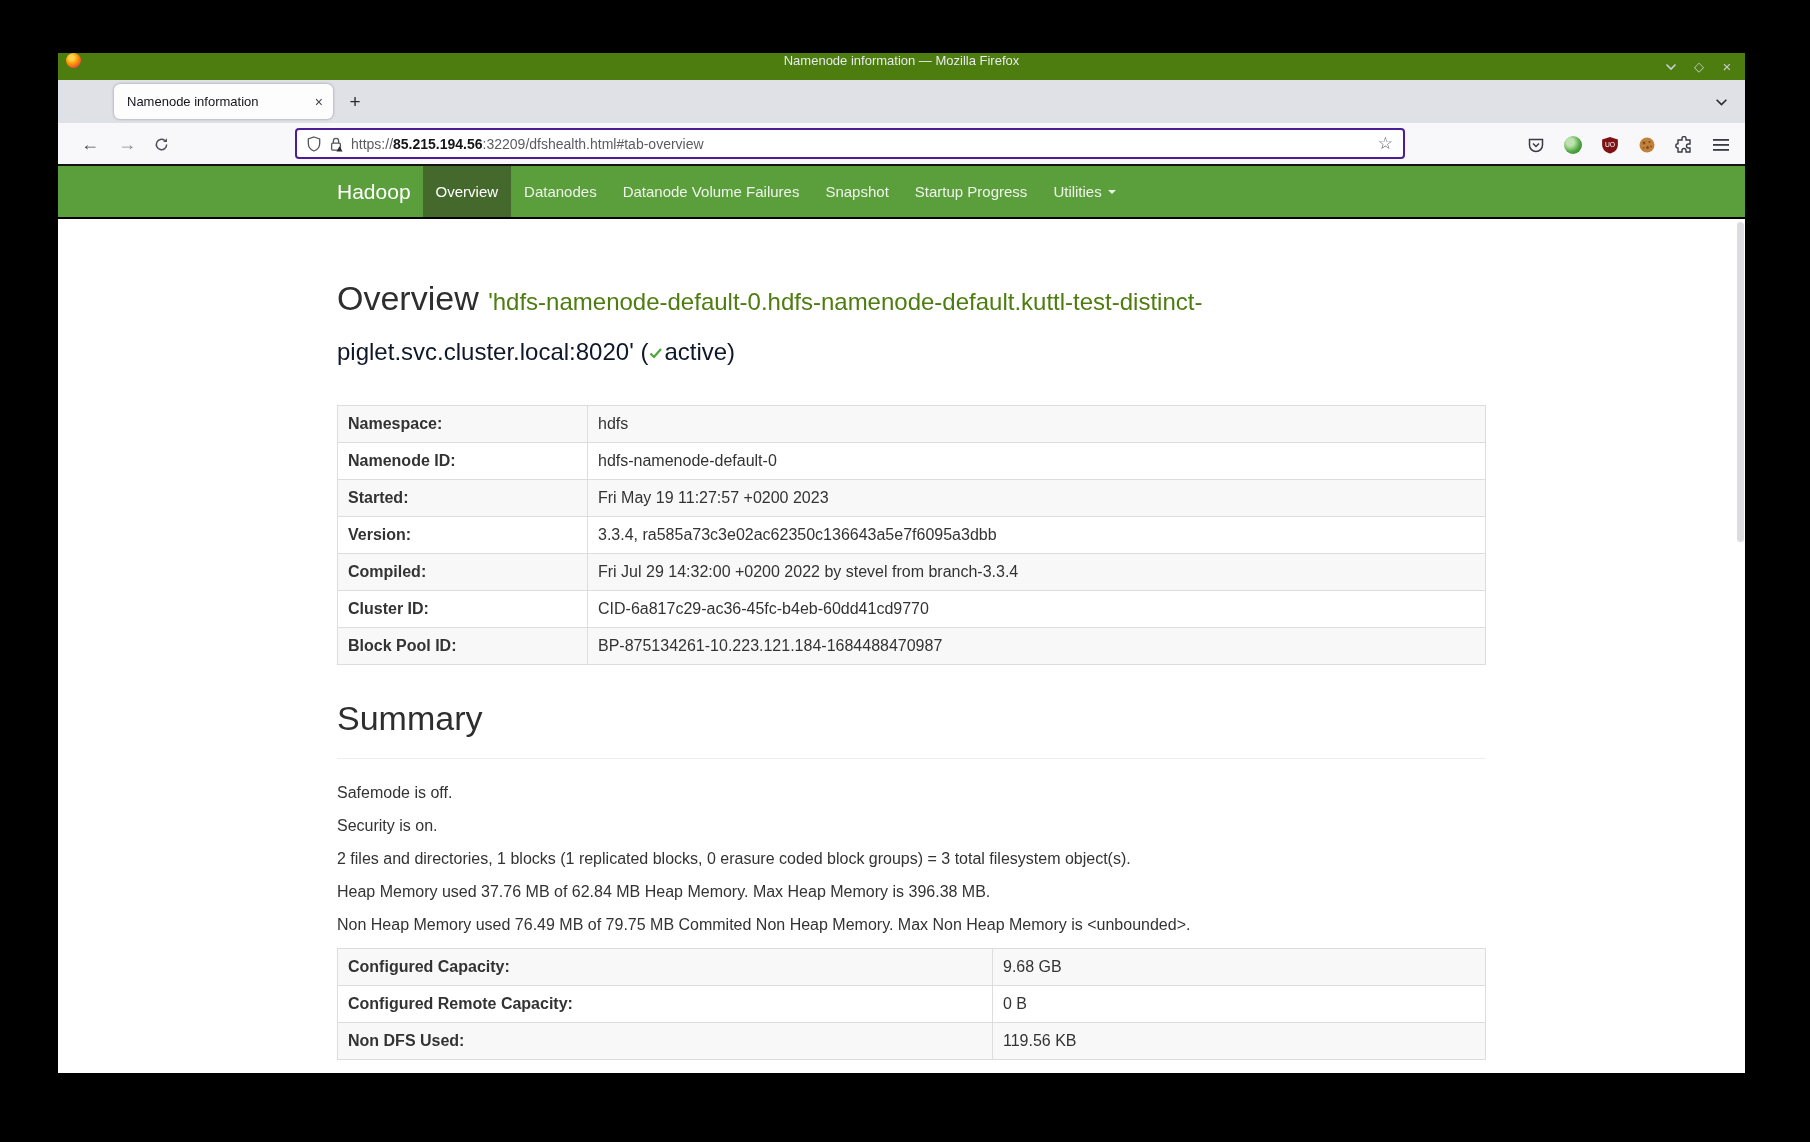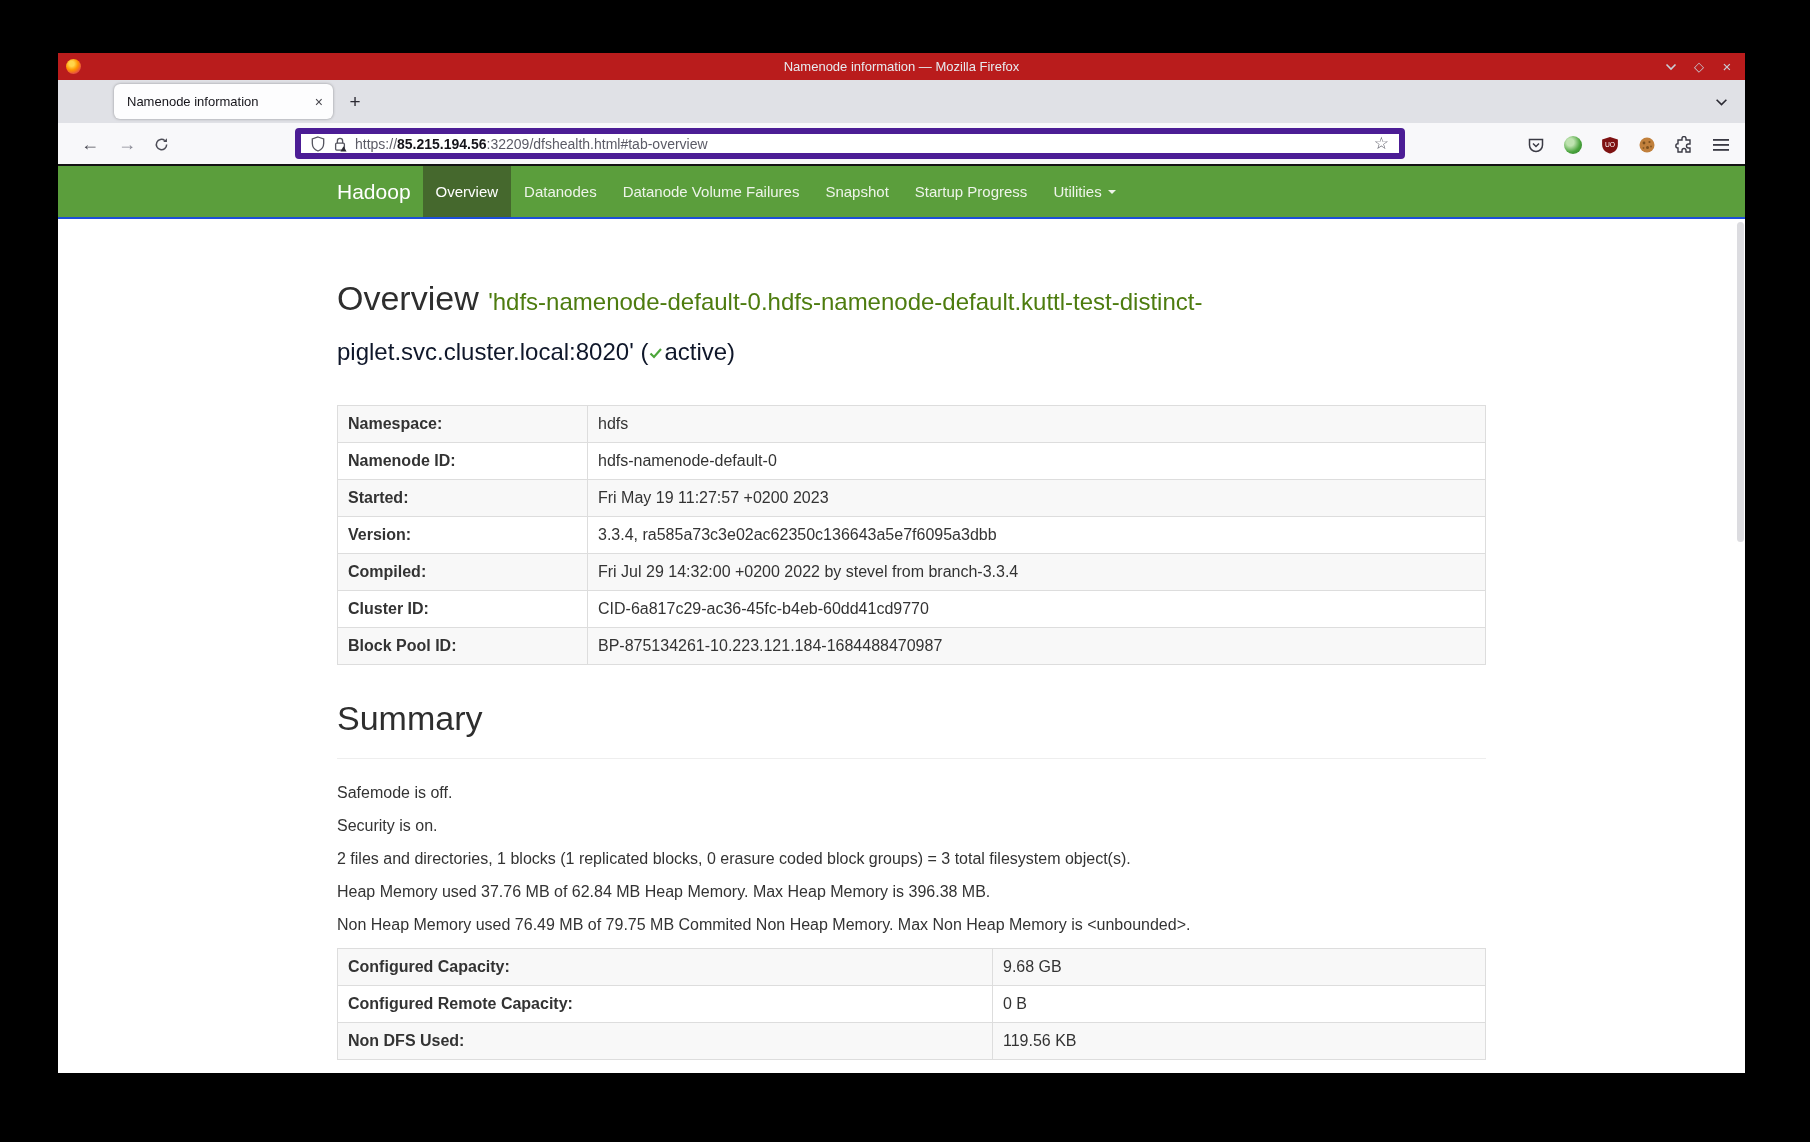--- a/index.html
+++ b/index.html
@@ -3,22 +3,22 @@
 <meta charset="utf-8">
 <style>
   * { margin:0; padding:0; box-sizing:border-box; }
   html,body { width:1810px; height:1142px; background:#000; overflow:hidden;
               font-family:"Liberation Sans","DejaVu Sans",sans-serif; }
 
   .window { position:absolute; left:58px; top:53px; width:1687px; height:1020px;
             background:#fff; overflow:hidden; }
 
   
-  .titlebar { height:27px; background:#b91c1c; color:#dfe3e8; position:relative;
-              display:flex; align-items:center; }
+  .titlebar { height:27px; background:#4d7c0f; color:#dfe3e8; position:relative;
+              display:flex; }
   .titlebar .title { position:absolute; left:0; right:0; text-align:center;
                      font-size:13px; color:#e7eaee; }
   .ff-logo { width:15px; height:15px; border-radius:50%; margin-left:8px;
              background:radial-gradient(circle at 38% 32%, #ffd54a 0 18%, #ff9500 45%, #e8543c 72%, #a70d6f 100%); }
   .win-controls { position:absolute; right:8px; top:0; height:27px; display:flex; align-items:center; gap:8px; }
   .win-btn { width:20px; height:20px; display:flex; align-items:center; justify-content:center;
              color:#c9cfd8; font-size:13px; cursor:default; }
 
   
   .tabstrip { height:43px; background:#e0e1e6; position:relative; display:flex; align-items:center;padding-left:48px; }
@@ -33,34 +33,34 @@
                 display:flex; align-items:center; justify-content:center; font-size:19px; color:#2b2a33; }
   .listtabs-btn { position:absolute; right:12px; top:10px; width:24px; height:24px;
                   display:flex; align-items:center; justify-content:center; }
 
   
   .toolbar { height:43px; background:#f8f8fa; border-bottom:2px solid #131313;
              position:relative; display:flex; align-items:center; }
   .nav-btn { position:absolute; top:7px; width:28px; height:28px; display:flex; align-items:center;
              justify-content:center; font-size:18px; color:#4c4c56; }
   .urlbar { position:absolute; left:237px; top:5px; width:1110px; height:31px; background:#fff;
-            border:6px solid #4c1d95; border-radius:4px; display:flex; align-items:center;
+            border:2px solid #4c1d95; border-radius:4px; display:flex; align-items:center;
             padding:0 10px; }
   .urlbar .icon { margin-right:8px; display:flex; align-items:center; }
   .url-text { font-size:14px; color:#5b5b66; flex:1; white-space:nowrap; overflow:hidden; }
   .url-text .domain { color:#15141a; font-weight:bold; }
   .star { font-size:17px; color:#5b5b66; margin-left:8px; }
   .ext-cluster { position:absolute; right:12px; top:0; height:43px; display:flex;
                  align-items:center; gap:13px; }
   .ext-btn { width:24px; height:24px; display:flex; align-items:center; justify-content:center; }
   .ext-green { width:18px; height:18px; border-radius:50%;
                background:radial-gradient(circle at 35% 35%, #bfe3b0 0 22%, #49a33c 60%, #2f7d2a 100%); }
 
   
-  .navbar { height:53px; background:#5b9e3c; border-bottom:2px solid #1d4ed8; }
+  .navbar { height:53px; background:#5b9e3c; border-bottom:2px solid #000000; }
   .nav-inner { margin-left:279px; height:51px; display:flex; align-items:stretch; }
   .brand { font-size:21px; color:#fff; display:flex; align-items:center; margin-right:12px; }
   .nav-link { font-size:15px; color:#eef4ea; display:flex; align-items:center; padding:0 13px; }
   .nav-link.active { background:#45682d; color:#fff; }
   .caret { width:0; height:0; border-left:4px solid transparent; border-right:4px solid transparent;
            border-top:4px solid #eef4ea; margin-left:6px; }
 
   
   .viewport { height:854px; background:#fff; overflow:hidden; position:relative; }
   .page { margin-left:279px; width:1149px; color:#333; }

